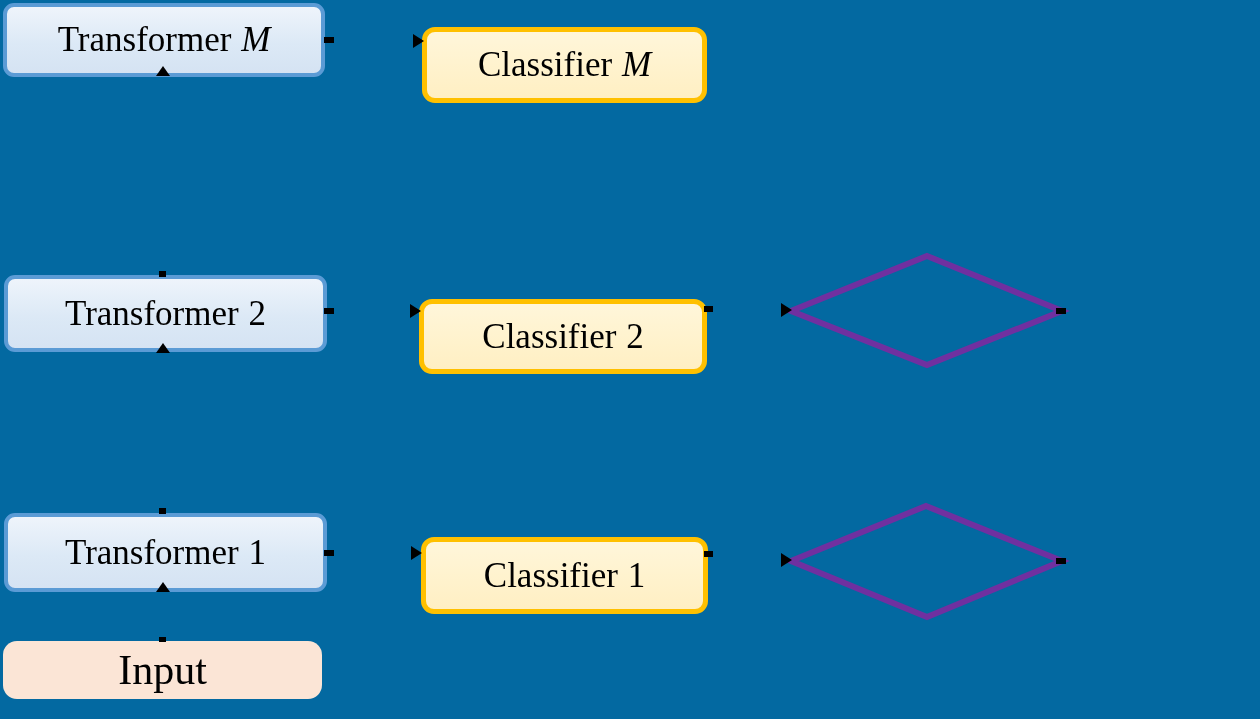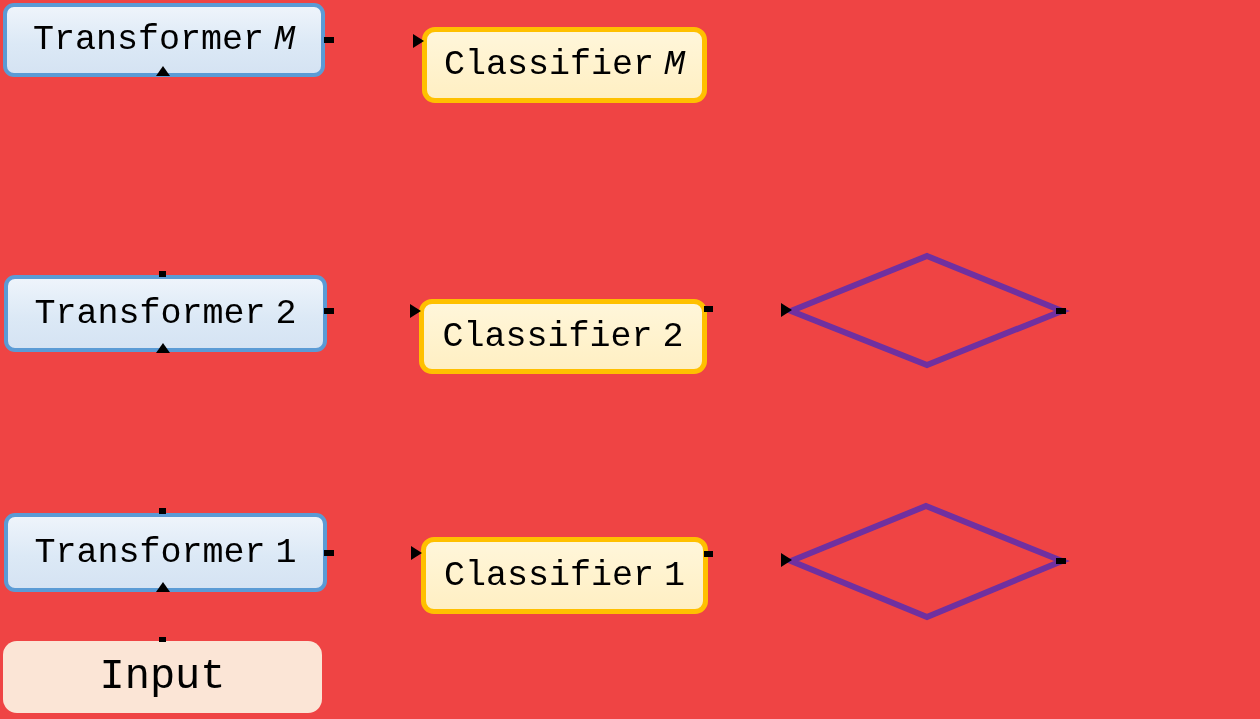--- a/index.html
+++ b/index.html
@@ -4,23 +4,23 @@
 <style>
   html, body {
     margin: 0;
     padding: 0;
     background: #000;
   }
   .canvas {
     position: relative;
     width: 1260px;
     height: 719px;
-    background: #ef4444;
+    background: #0369a1;
     overflow: hidden;
-    font-family: Liberation Mono, monospace;
+    font-family: Liberation Serif, serif;
   }
   .node {
     position: absolute;
     box-sizing: border-box;
     display: flex;
     align-items: center;
     justify-content: center;
     color: #000000;
     white-space: nowrap;
   }
@@ -99,21 +99,21 @@
   <div class="node classifier" style="left:419px; top:275px; width:288px; height:75px;">
     <span>Classifier</span>
     <span class="suffix">2</span>
   </div>
 
   <div class="node classifier" style="left:421px; top:513px; width:287px; height:77px;">
     <span>Classifier</span>
     <span class="suffix">1</span>
   </div>
 
-  <div class="node input-node" style="left:3px; top:641px; width:319px; height:72px;">
+  <div class="node input-node" style="left:3px; top:641px; width:319px; height:58px;">
     <span>Input</span>
   </div>
 
   <svg class="diamond-layer" viewBox="0 0 1260 719">
     <polygon points="927,256 1062,311 927,365 791,311" fill="none" stroke="#7030A0" stroke-width="6" stroke-linejoin="miter"></polygon>
     <polygon points="926,506 1062,561 927,617 791,561" fill="none" stroke="#7030A0" stroke-width="6" stroke-linejoin="miter"></polygon>
   </svg>
 
   <div class="tri-up" style="left:156px; top:66px;"></div>
   <div class="nub" style="left:159px; top:271px; width:7px; height:6px;"></div>

